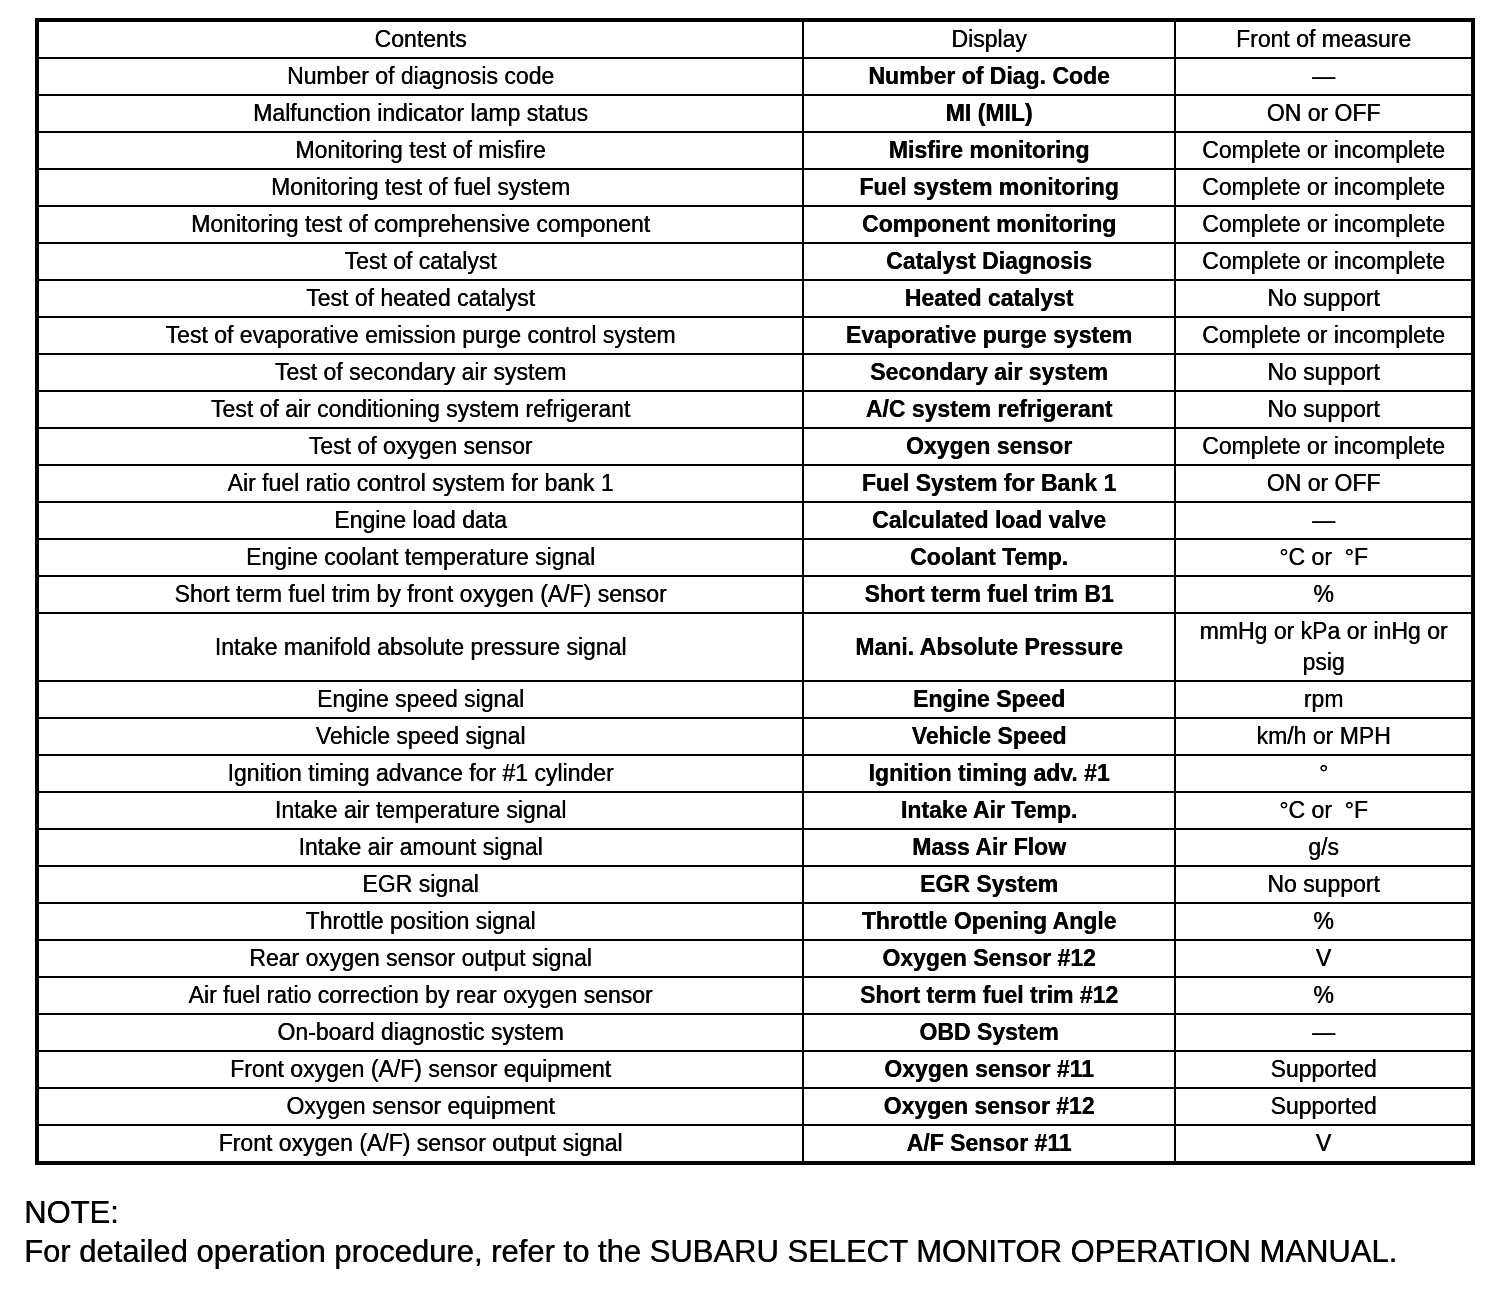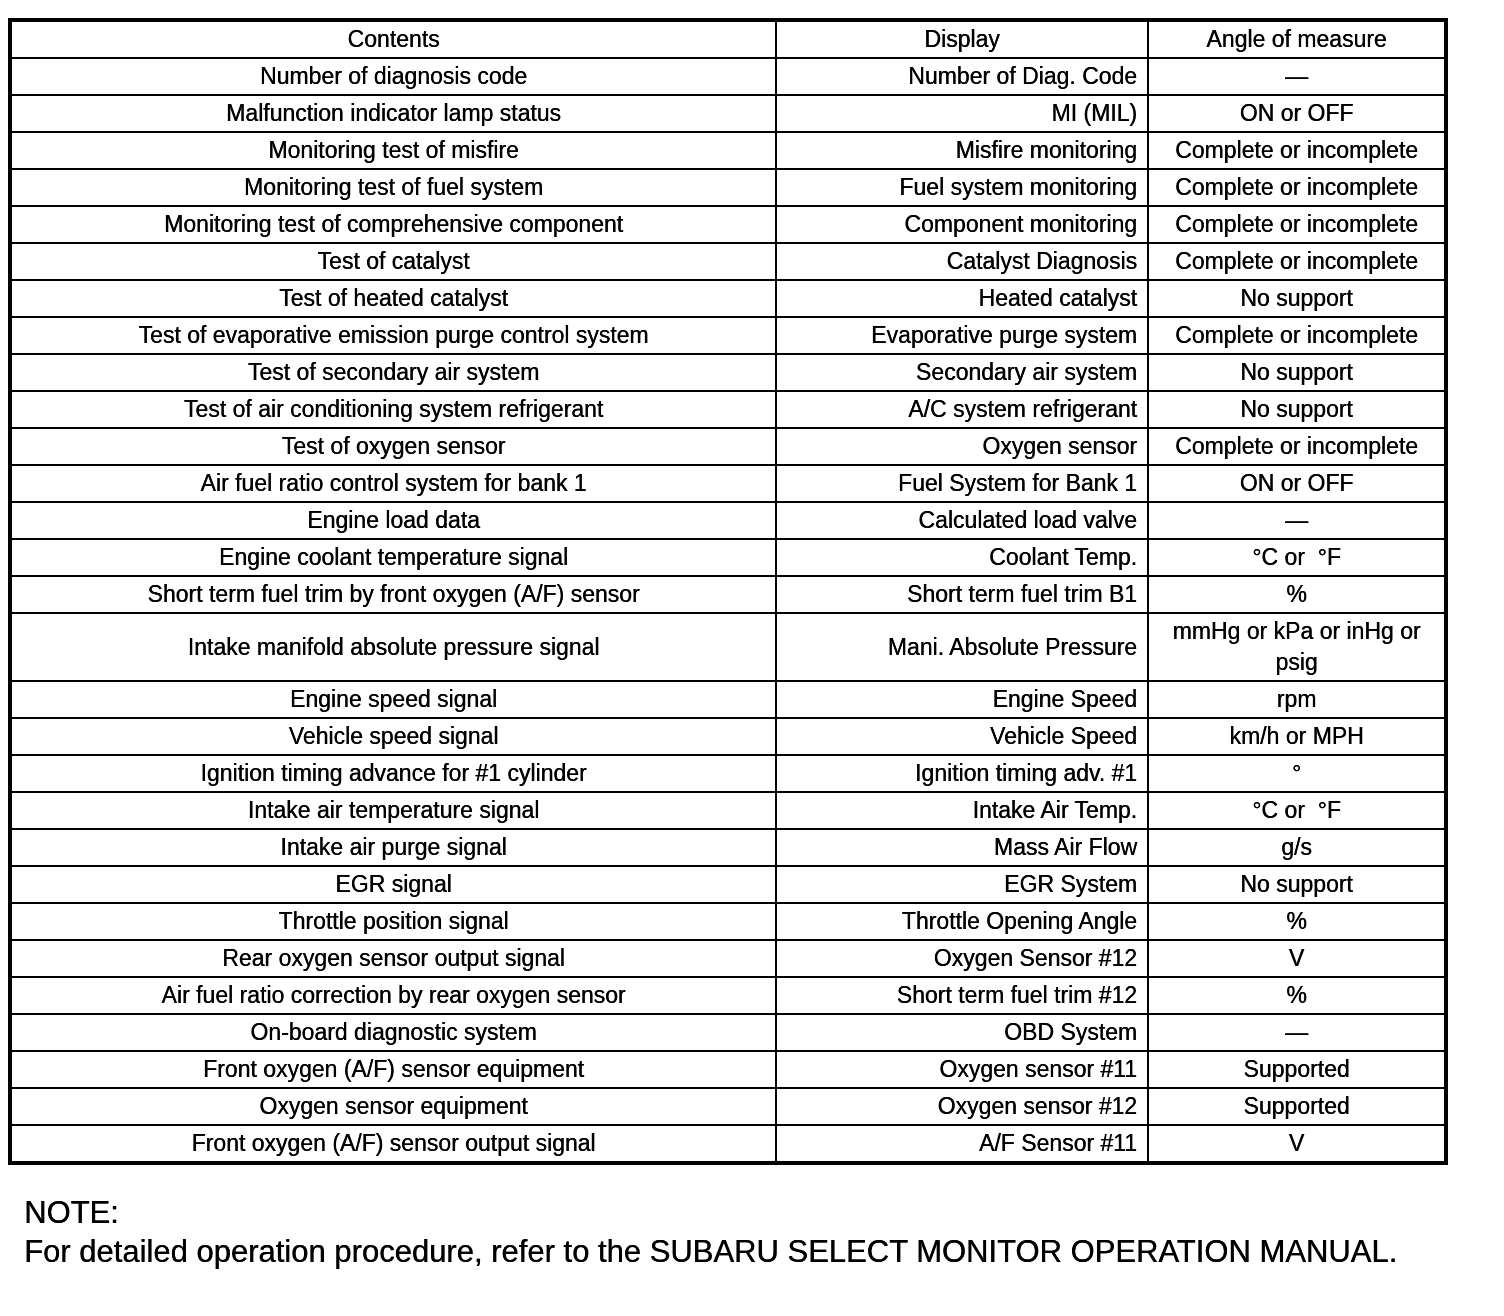--- a/index.html
+++ b/index.html
@@ -15,38 +15,38 @@
   .page {
     position: relative;
     width: 1504px;
     height: 1316px;
     background: #ffffff;
   }
   table.diag {
     border-collapse: collapse;
     table-layout: fixed;
     width: 1436px;
-    margin: 18px 0 0 8px;
+    margin: 18px 0 0 35px;
     border: 4px solid #000000;
     font-size: 23px;
     text-shadow: 0.4px 0 0 #000000; 
   }
   table.diag th, table.diag td {
     border: 2px solid #000000;
     padding: 2px 10px;
     line-height: 31px;
     vertical-align: middle;
     overflow: hidden;
   }
   table.diag th {
     font-weight: normal;
     text-align: center;
   }
   td.col-contents { text-align: center; }
-  td.col-display  { text-align: right; }
+  td.col-display  { text-align: center; font-weight: bold; }
   td.col-unit     { text-align: center; white-space: pre-wrap; }
   .note {
     margin: 28px 0 0 24px;
     font-size: 31px;
     line-height: 39px;
     text-shadow: 0.4px 0 0 #000000;
   }
 </style>
 </head>
 <body>
@@ -56,21 +56,21 @@
   <table class="diag">
     <colgroup>
       <col style="width:766px">
       <col style="width:372px">
       <col style="width:298px">
     </colgroup>
     <thead>
       <tr>
         <th>Contents</th>
         <th>Display</th>
-        <th>Angle of measure</th>
+        <th>Front of measure</th>
       </tr>
     </thead>
     <tbody>
     <tr>
       <td class="col-contents">Number of diagnosis code</td>
       <td class="col-display">Number of Diag. Code</td>
       <td class="col-unit">—</td>
     </tr>
 
     <tr>
@@ -183,21 +183,21 @@
       <td class="col-unit">°</td>
     </tr>
 
     <tr>
       <td class="col-contents">Intake air temperature signal</td>
       <td class="col-display">Intake Air Temp.</td>
       <td class="col-unit">°C or  °F</td>
     </tr>
 
     <tr>
-      <td class="col-contents">Intake air purge signal</td>
+      <td class="col-contents">Intake air amount signal</td>
       <td class="col-display">Mass Air Flow</td>
       <td class="col-unit">g/s</td>
     </tr>
 
     <tr>
       <td class="col-contents">EGR signal</td>
       <td class="col-display">EGR System</td>
       <td class="col-unit">No support</td>
     </tr>
 

